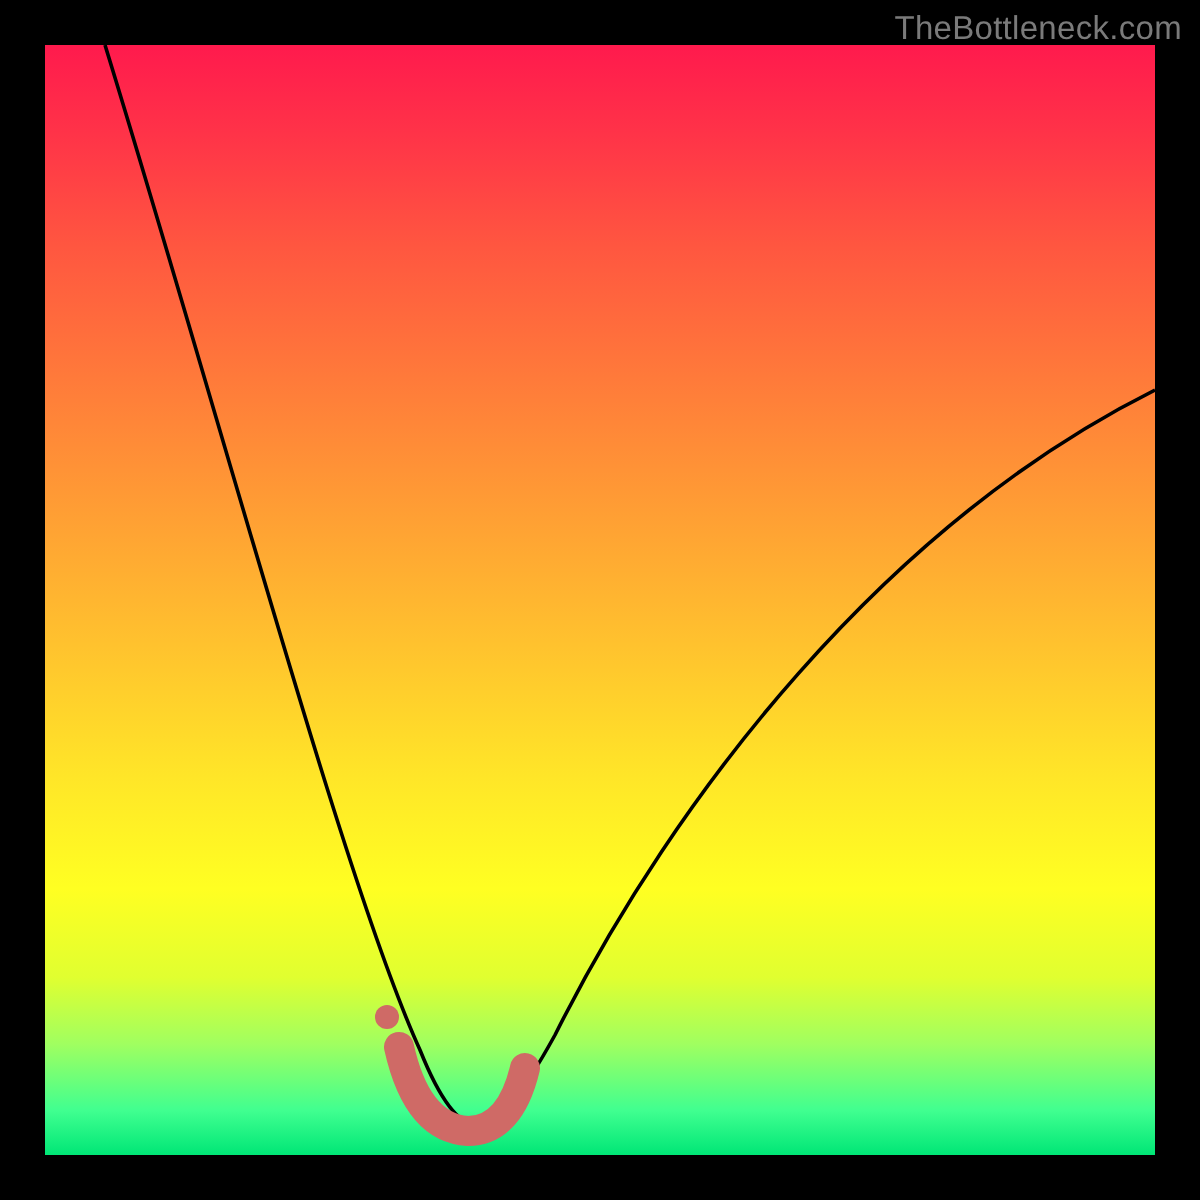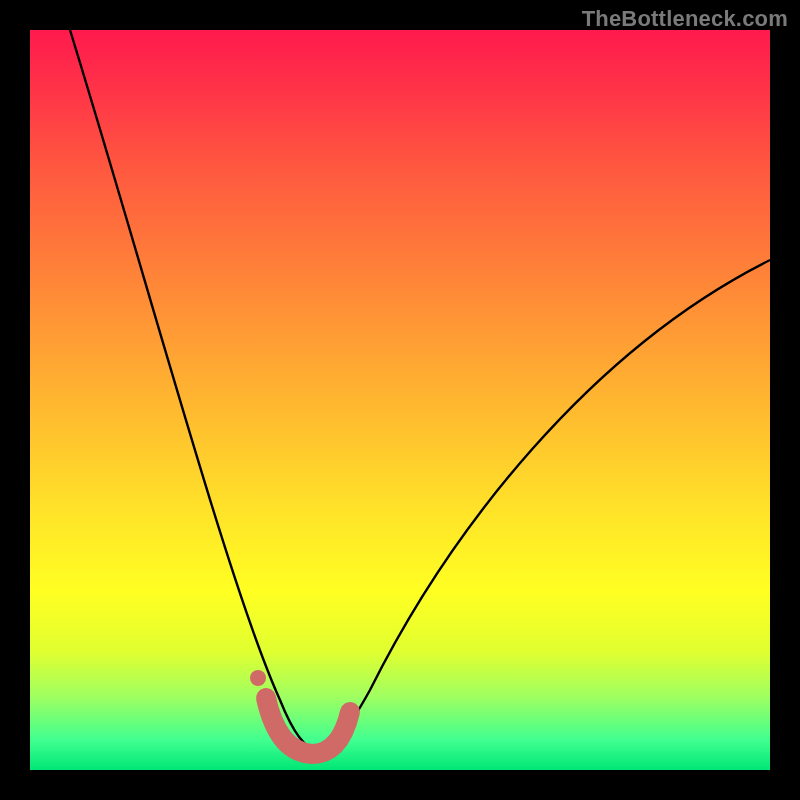--- a/index.html
+++ b/index.html
@@ -39,21 +39,21 @@
       #40ff90 96%,
       #00e676 100%
     );
   }
   .watermark {
     position: absolute;
     top: 6px;
     right: 12px;
     color: #7a7a7a;
     font-size: 22px;
-    font-weight: 700;
+    font-weight: 400;
     letter-spacing: 0.2px;
     user-select: none;
   }
   svg.curve {
     position: absolute;
     left: 0;
     top: 0;
     width: 740px;
     height: 740px;
   }

